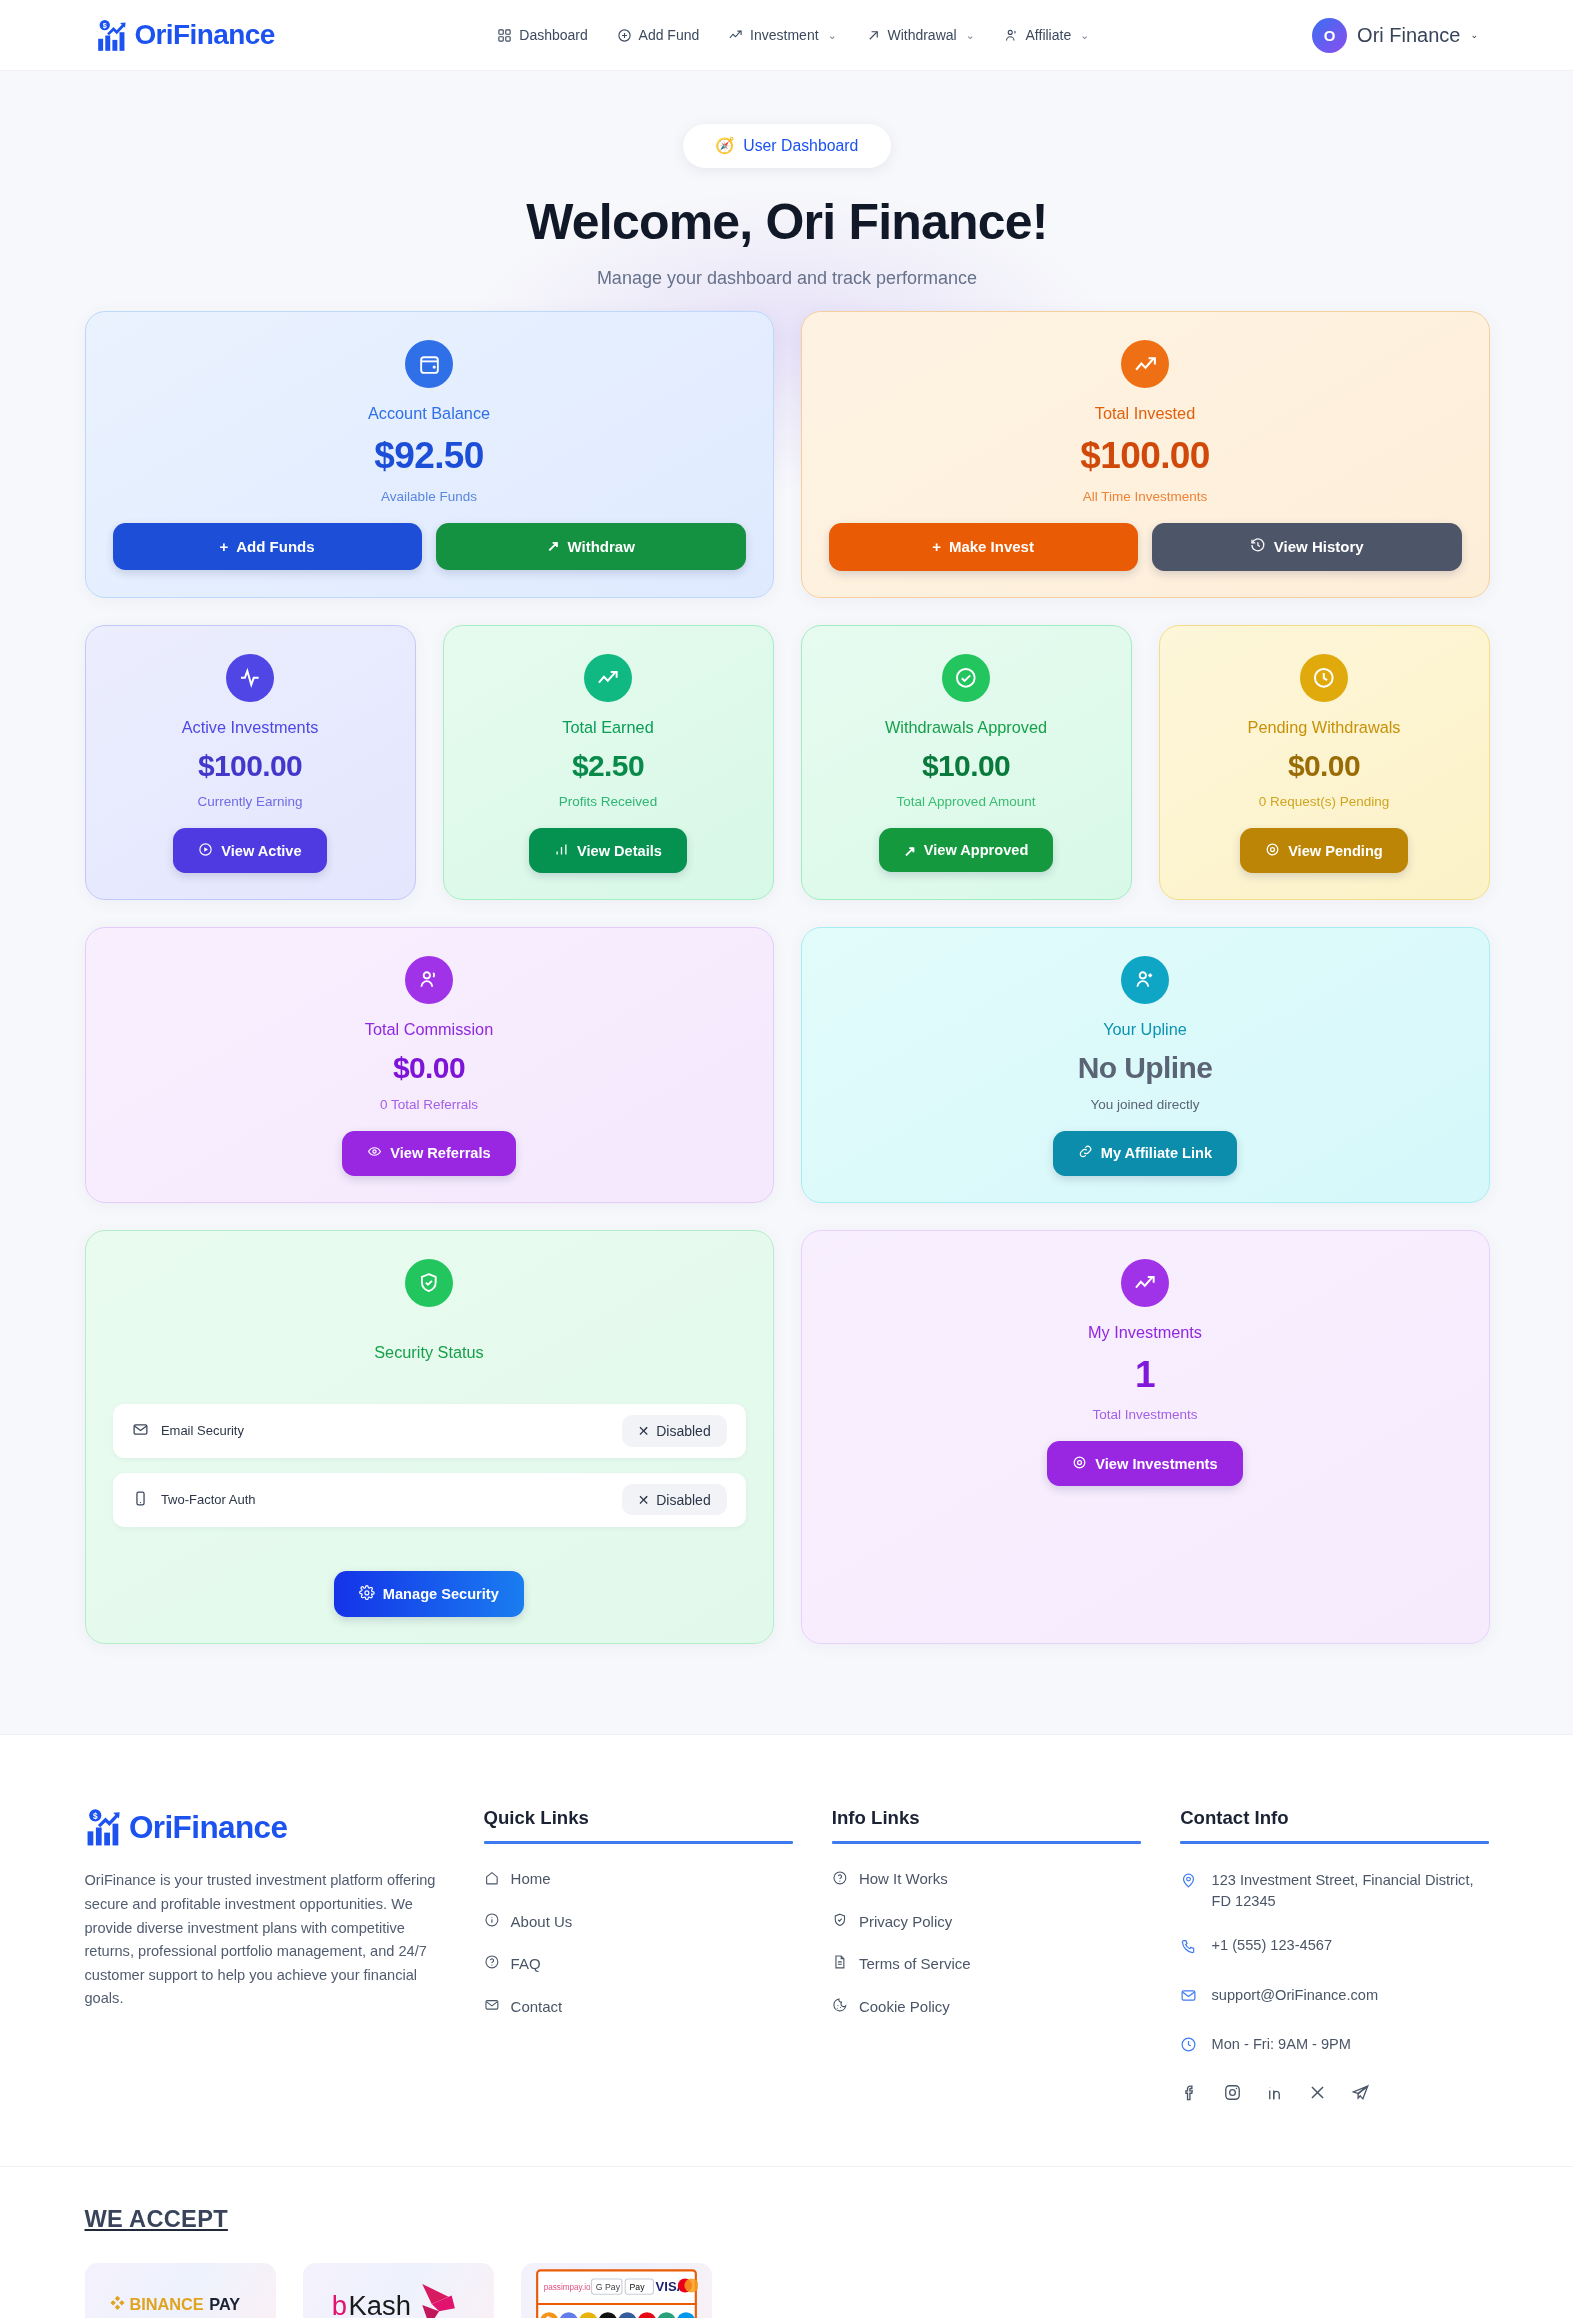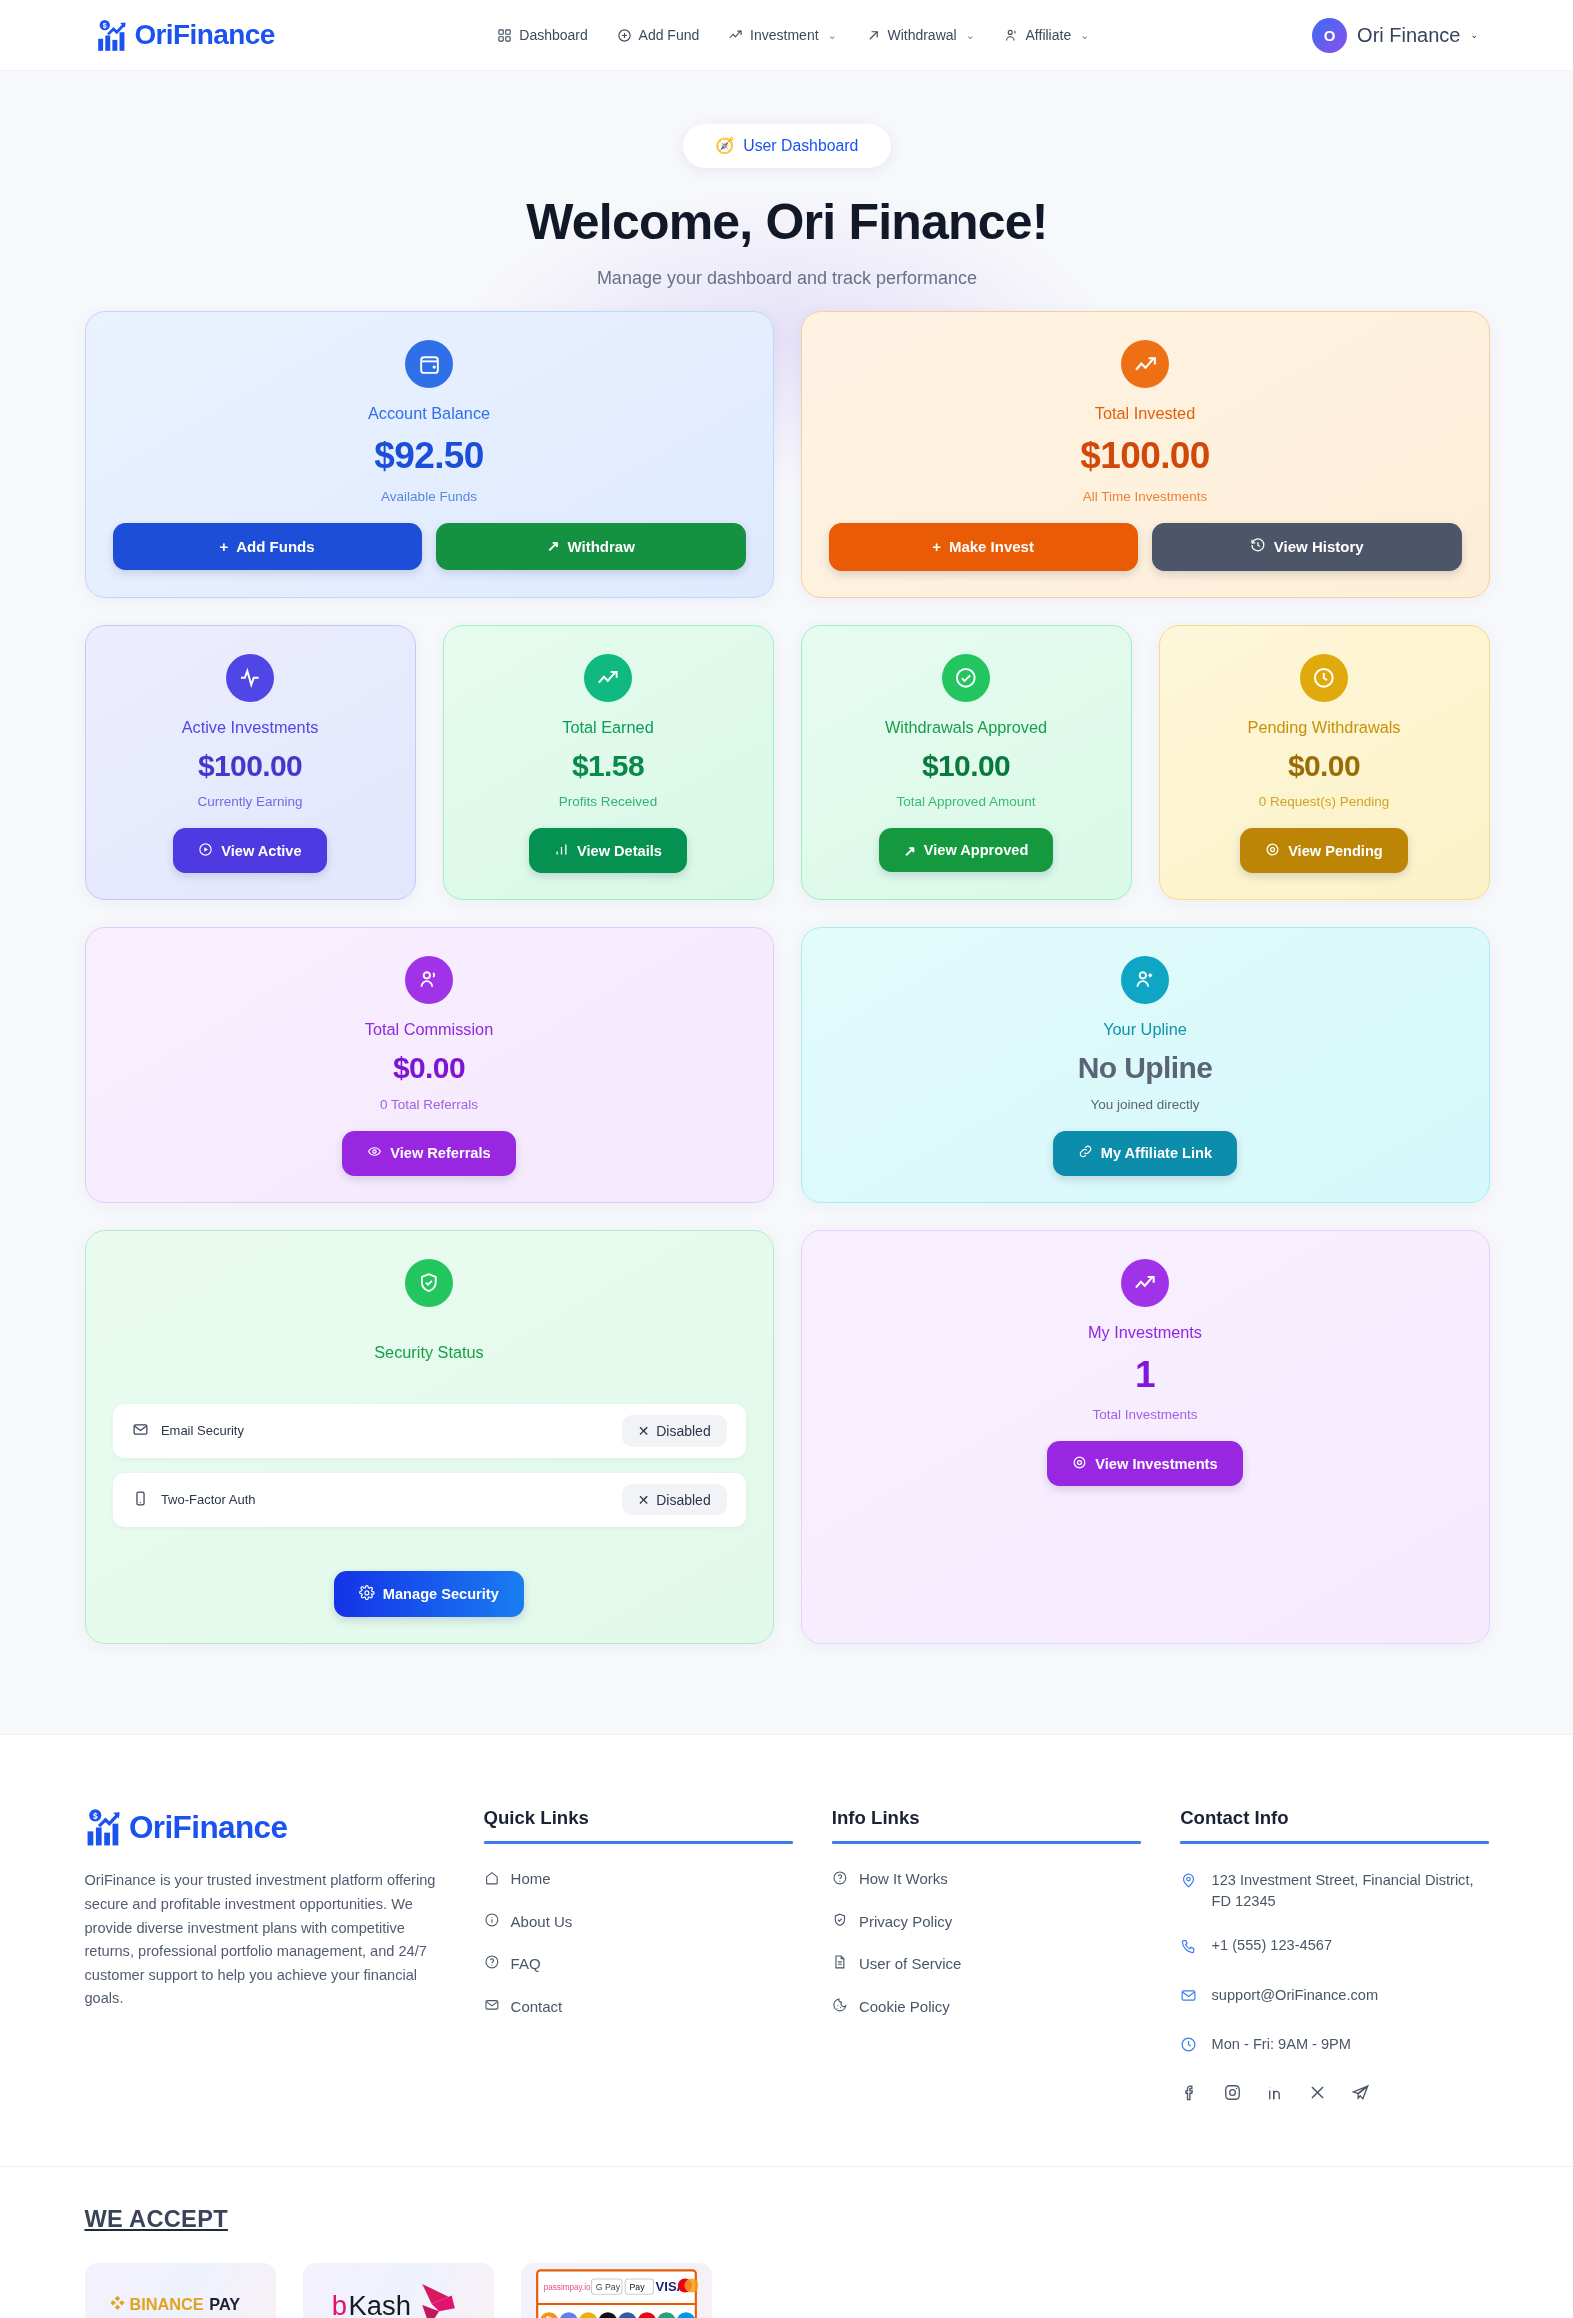--- a/index.html
+++ b/index.html
@@ -300,21 +300,21 @@
       </div>
 
       <div class="card c-green quarter">
         <div class="cico" style="background:#10b981">
           <svg viewBox="0 0 24 24" width="23.6" height="23.6" fill="none" stroke="#fff" stroke-width="2">
               <path d="M3 17l5-6 4 4 8-9"></path>
               <path d="M15 6h6v6"></path>
             </svg>
         </div>
         <div class="clabel" style="color:#0a9d57">Total Earned</div>
-        <div class="cvalue small" style="color:#088a4a">$1.58</div>
+        <div class="cvalue small" style="color:#088a4a">$2.50</div>
         <div class="cnote" style="color:#2fb576">Profits Received</div>
         <button class="btn mini" style="background:#059150">
           <span>
             <svg viewBox="0 0 24 24" width="15" height="15" fill="none" stroke="#fff" stroke-width="2.1">
                 <path d="M5 20v-5M12 20V8M19 20V4"></path>
               </svg>
           </span>
           <span>View Details</span>
         </button>
       </div>
@@ -550,21 +550,21 @@
                 <path d="M9.3 11.8l2 2 3.6-3.7"></path>
               </svg></span>
           <span>Privacy Policy</span>
         </a>
         <a class="flink">
           <span><svg viewBox="0 0 24 24" width="15.8" height="15.8" fill="none" stroke="#4a5667" stroke-width="1.7">
                 <path d="M6 3h8l4 4v14H6z"></path>
                 <path d="M14 3v4h4"></path>
                 <path d="M9 12h6M9 15.5h6"></path>
               </svg></span>
-          <span>User of Service</span>
+          <span>Terms of Service</span>
         </a>
         <a class="flink">
           <span><svg viewBox="0 0 24 24" width="15.8" height="15.8" fill="none" stroke="#4a5667" stroke-width="1.7">
                 <path d="M20.8 13.4A9 9 0 1 1 10.6 3.2a3.3 3.3 0 004.3 4.3 3.3 3.3 0 005.9 5.9z"></path>
                 <circle cx="9" cy="13" r=".9" fill="#4a5667" stroke="none"></circle>
                 <circle cx="13" cy="16" r=".9" fill="#4a5667" stroke="none"></circle>
                 <circle cx="8" cy="17" r=".8" fill="#4a5667" stroke="none"></circle>
               </svg></span>
           <span>Cookie Policy</span>
         </a>

